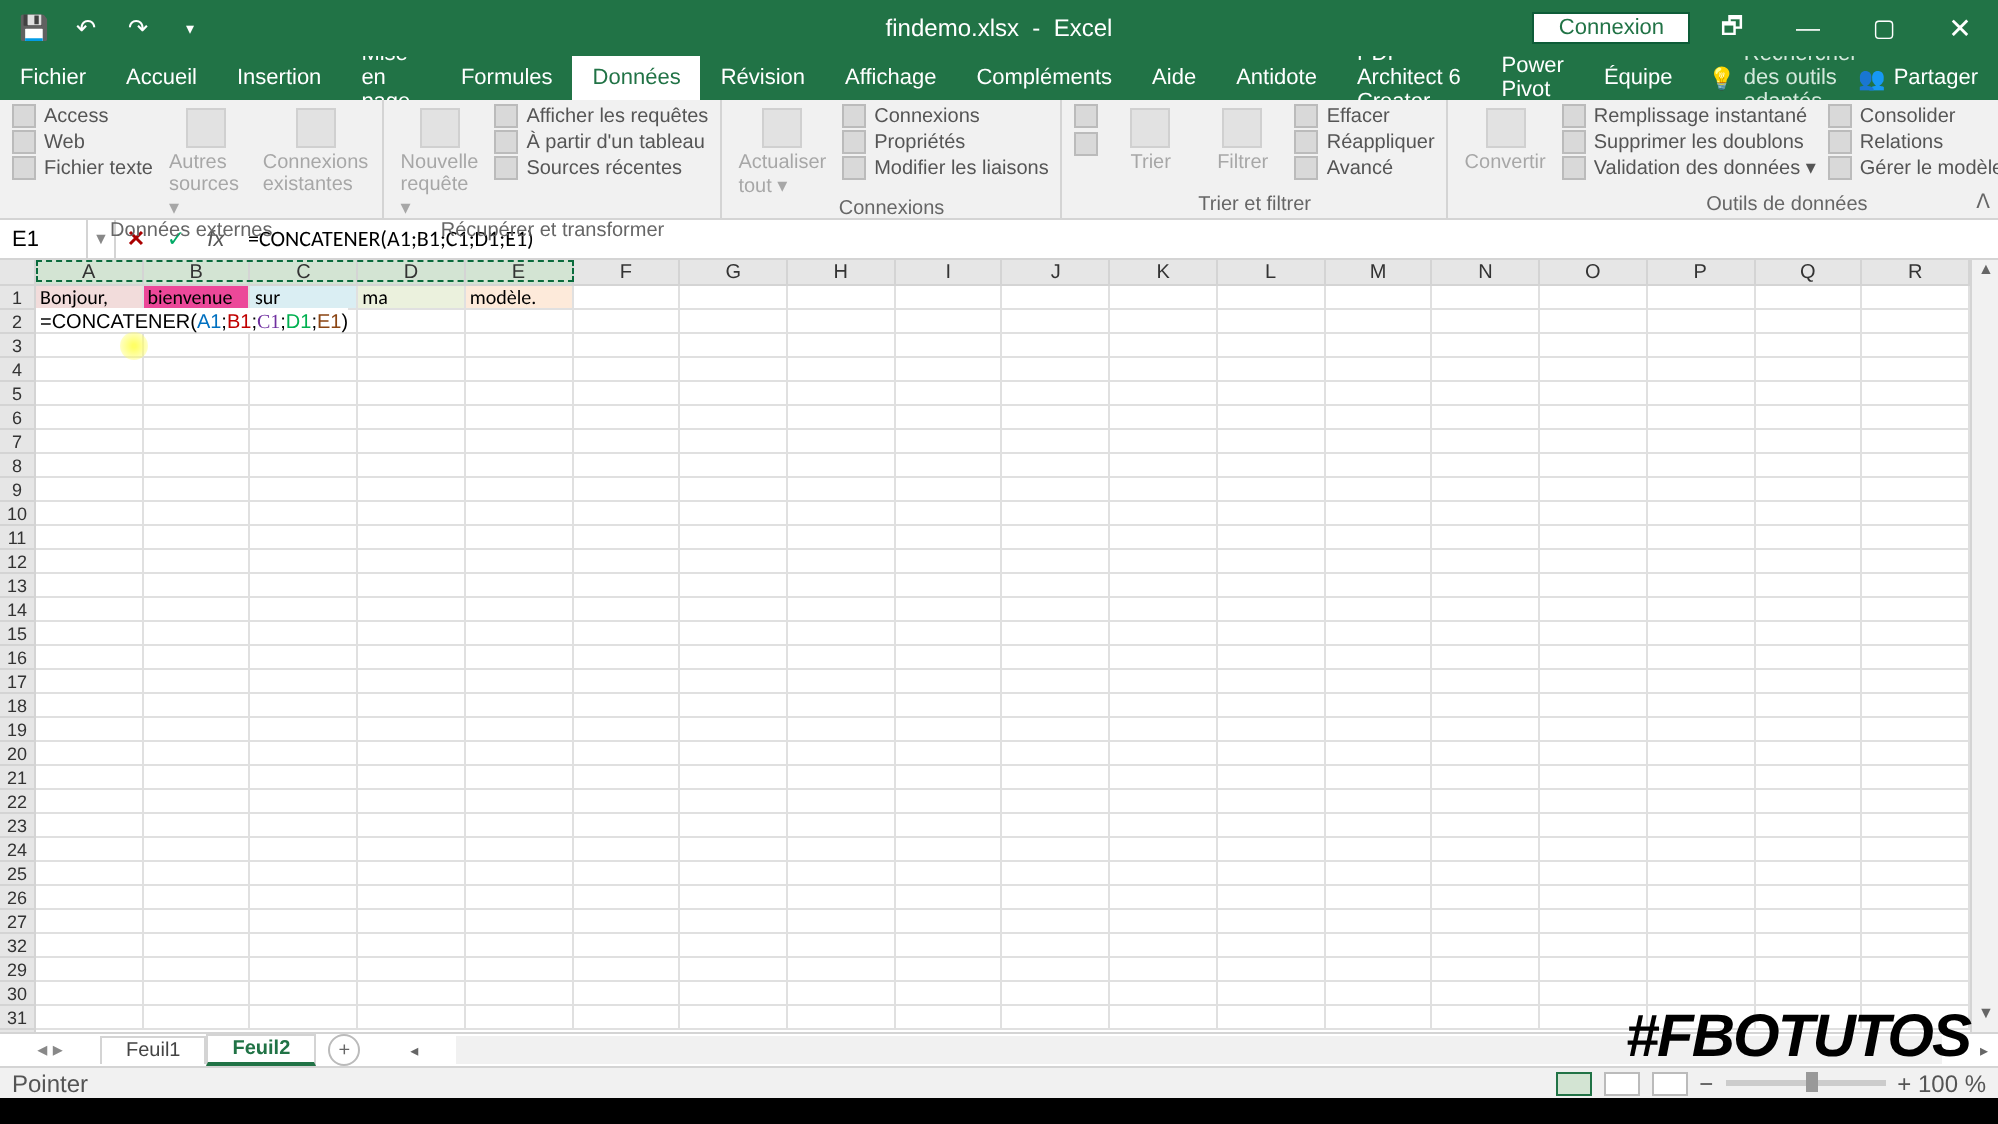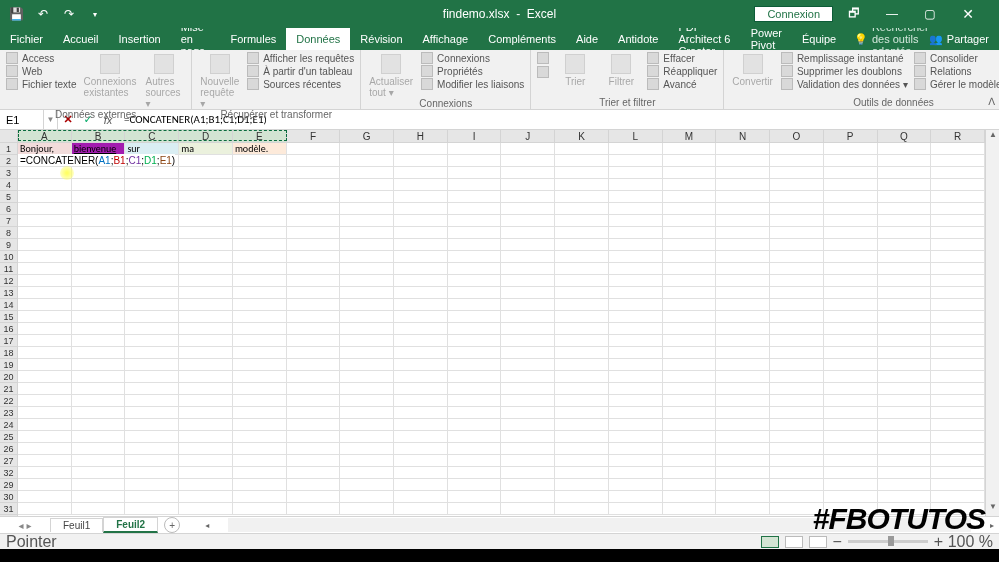--- a/index.html
+++ b/index.html
@@ -2,21 +2,21 @@
 <html><head>
 <meta charset="utf-8">
 <style>
 * { margin: 0; padding: 0; box-sizing: border-box; font-family: "Segoe UI", Tahoma, sans-serif; }
 body { width: 999px; height: 562px; background: #000; overflow: hidden; position: relative; }
 .app { width: 999px; height: 549px; background: #fff; display: flex; flex-direction: column; font-size: 11px; }
 .titlebar { height: 28px; background: #217346; display: flex; align-items: center; color: #fff; position: relative; }
 .qat { display: flex; align-items: center; gap: 4px; padding-left: 6px; }
 .qat span { width: 22px; height: 22px; display: inline-flex; align-items: center; justify-content: center; font-size: 12px; color: #fff; }
 .titlecenter { position: absolute; left: 50%; transform: translateX(-50%); font-size: 12px; }
-.titleright { margin-left: auto; display: flex; align-items: center; gap: 4px; padding-right: 14px; }
+.titleright { margin-left: auto; display: flex; align-items: center; gap: 4px; padding-right: 2px; }
 .conn-btn { background: #fff; color: #217346; padding: 1px 12px; font-size: 11px; border: 1px solid #0d5c38; }
 .winbtn { width: 34px; height: 28px; display: inline-flex; align-items: center; justify-content: center; color: #fff; font-size: 12px; }
 .winbtn.close { font-size: 14px; }
 .tabs { height: 22px; background: #217346; display: flex; align-items: stretch; color: #fff; font-size: 11px; }
 .tab { padding: 0 10px; display: flex; align-items: center; cursor: pointer; }
 .tab.file { padding: 0 10px; }
 .tab.active { background: #fff; color: #217346; }
 .tab-search { margin-left: 8px; display: flex; align-items: center; gap: 4px; color: #d4e8dc; font-size: 11px; }
 .tab-share { margin-left: auto; display: flex; align-items: center; gap: 4px; padding-right: 10px; color: #fff; }
 .ribbon { height: 60px; background: #f1f1f1; border-bottom: 1px solid #d4d4d4; display: flex; position: relative; }
@@ -45,47 +45,47 @@
 .rowhdr.first { height: 13px; }
 .colgrid { flex: 1; overflow: hidden; position: relative; }
 .colhdrs { height: 13px; background: #e6e6e6; display: flex; border-bottom: 1px solid #d4d4d4; }
 .colhdr { width: 54px; border-right: 1px solid #d4d4d4; font-size: 10px; color: #333; text-align: center; line-height: 13px; }
 .colhdr.active { background: #d3e4d3; }
 .cells { position: relative; }
 .crow { display: flex; height: 12px; border-bottom: 1px solid #e0e0e0; }
 .cell { width: 54px; border-right: 1px solid #e0e0e0; font-size: 10px; font-family: Calibri, sans-serif; padding-left: 2px; line-height: 12px; white-space: nowrap; overflow: visible; position: relative; }
 .cell.val { color: #000; }
 .cell.A1 { background: #f2dcdb; }
-.cell.B1 { background: #a21caf; text-decoration: underline; }
+.cell.B1 { background: #ec4899; }
 .cell.C1 { background: #daeef3; }
 .cell.D1 { background: #ebf1dd; }
 .cell.E1 { background: #fdeada; }
 .marquee { position: absolute; border: 1px dashed #0a6b3d; pointer-events: none; }
 .formula-overlay { position: absolute; left: 0; top: 24px; height: 12px; font-size: 10px; font-family: Calibri, sans-serif; background: #fff; padding-left: 2px; white-space: nowrap; z-index: 5; }
 .formula-overlay .fn { color: #000; }
 .formula-overlay .a1 { color: #0070c0; }
 .formula-overlay .b1 { color: #c00000; }
-.formula-overlay .c1 { color: #7030a0; }
+.formula-overlay .c1 { color: #7030a0; font-family: Liberation Serif, serif; }
 .formula-overlay .d1 { color: #00b050; }
 .formula-overlay .e1 { color: #8b4513; }
 .highlight { position: absolute; width: 14px; height: 14px; border-radius: 50%; background: radial-gradient(circle,#ffff66 10%,rgba(255,255,102,0.5) 60%,rgba(255,255,102,0) 100%); pointer-events: none; z-index: 10; }
 .vscroll { width: 14px; background: #f1f1f1; border-left: 1px solid #d4d4d4; position: relative; }
 .vscroll .up, .vscroll .down { position: absolute; left: 0; width: 14px; height: 14px; text-align: center; font-size: 8px; color: #666; }
 .vscroll .up { top: 0; } .vscroll .down { bottom: 0; }
 
 .sheetbar { height: 17px; background: #fff; border-top: 1px solid #d4d4d4; display: flex; align-items: center; font-size: 10px; position: relative; }
 .sheetnav { width: 50px; display: flex; justify-content: center; gap: 6px; color: #888; }
 .sheettab { padding: 1px 12px; border: 1px solid #d4d4d4; border-bottom: none; background: #fff; color: #444; margin-top: -1px; }
 .sheettab.active { border-bottom: 2px solid #217346; color: #217346; font-weight: 600; }
 .addsheet { width: 16px; height: 16px; border: 1px solid #bbb; border-radius: 50%; display: flex; align-items: center; justify-content: center; margin-left: 6px; color: #666; font-size: 10px; }
 .hscroll { flex: 1; margin-left: 20px; height: 14px; display: flex; align-items: center; }
 .hscroll .track { flex: 1; height: 14px; background: #f1f1f1; position: relative; margin: 0 14px; }
 .hscroll .btn { width: 14px; height: 14px; display: flex; align-items: center; justify-content: center; color: #666; font-size: 8px; }
 
-.statusbar { height: 16px; background: #f1f1f1; border-top: 1px solid #d4d4d4; display: flex; align-items: center; font-size: 16px; color: #555; padding: 0 6px; }
+.statusbar { height: 16px; background: #f1f1f1; border-top: 1px solid #d4d4d4; display: flex; align-items: center; font-size: 12px; color: #555; padding: 0 6px; }
 .status-right { margin-left: auto; display: flex; align-items: center; gap: 6px; }
 .viewbtn { width: 18px; height: 12px; border: 1px solid #bbb; background: #fff; }
 .viewbtn.active { background: #d3e4d3; border-color: #217346; }
 .zoomslider { width: 80px; height: 3px; background: #ccc; position: relative; }
 .zoomslider .thumb { width: 6px; height: 10px; background: #999; position: absolute; left: 50%; top: -4px; }
 
 .watermark { position: absolute; right: 14px; bottom: 26px; font-size: 30px; font-weight: 800; font-style: italic; color: #000; letter-spacing: -1px; z-index: 20; }
 .blackbar { position: absolute; left: 0; bottom: 0; width: 999px; height: 13px; background: #000; }
 </style>
 </head>
@@ -149,25 +149,25 @@
               <span class="mini"></span>
               <span>Web</span>
             </div>
           <div>
               <span class="mini"></span>
               <span>Fichier texte</span>
             </div>
         </div>
         <div class="rbtn disabled">
             <div class="icon"></div>
-            <span>Connexions existantes</span>
+            <span>Autres sources ▾</span>
           </div>
         <div class="rbtn disabled">
             <div class="icon"></div>
-            <span>Autres sources ▾</span>
+            <span>Connexions existantes</span>
           </div>
       </div>
       <div class="label">Données externes</div>
     </div>
     <div class="rgroup">
       <div class="controls">
         <div class="rbtn disabled">
             <div class="icon"></div>
             <span>Nouvelle requête ▾</span>
           </div>

